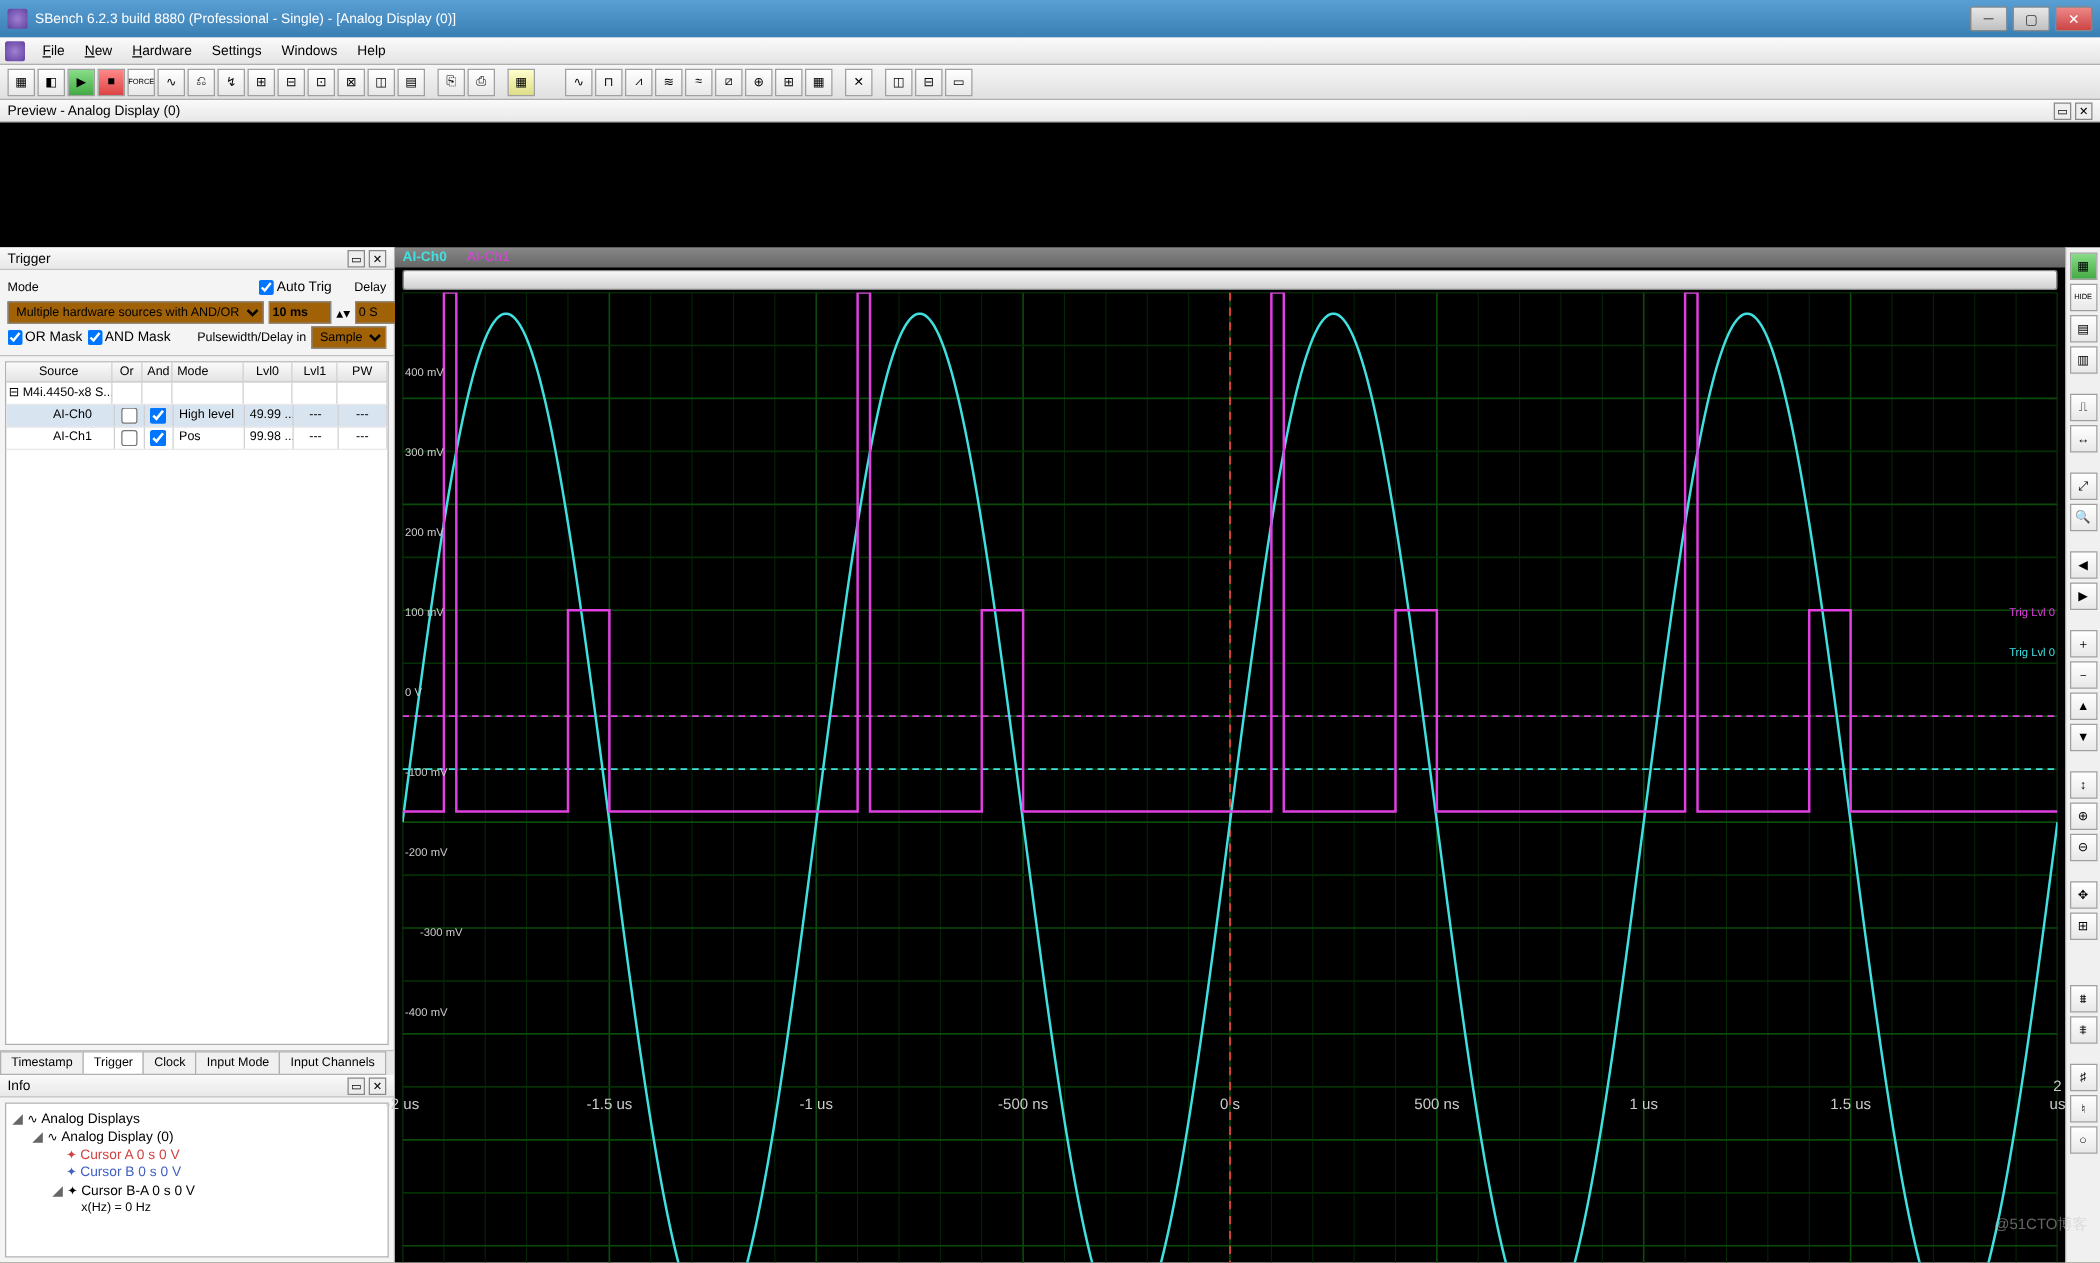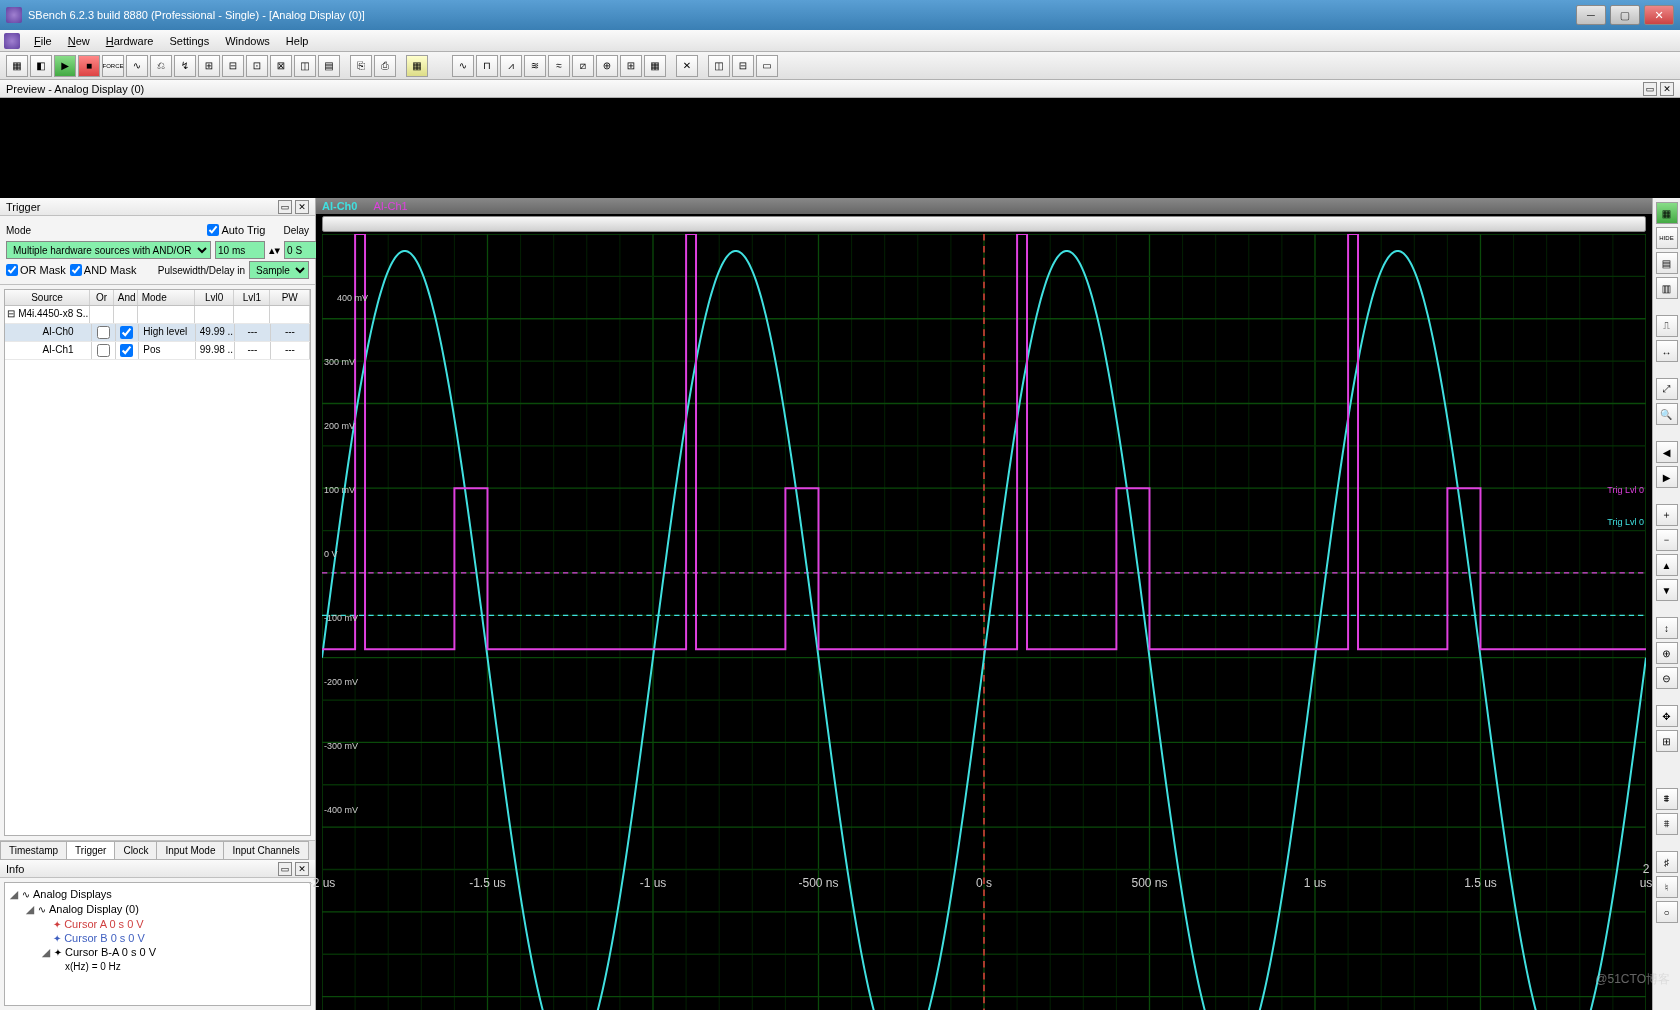--- a/index.html
+++ b/index.html
@@ -22,21 +22,21 @@
 .previewbar { height:18px; background:linear-gradient(#fafafa,#e8e8e8); border-bottom:1px solid #b0b0b0; display:flex; align-items:center; padding:0 6px; font-size:10px; }
 .previewbar .sp { flex:1; }
 .pbtn { width:14px; height:14px; border:1px solid #888; margin-left:3px; display:flex; align-items:center; justify-content:center; font-size:9px; background:#eee; }
 .preview-area { height:100px; background:#000; }
 .mainrow { display:flex; height:812px; }
 .leftcol { width:316px; display:flex; flex-direction:column; background:#f4f4f4; border-right:1px solid #b0b0b0; }
 .panel-hdr { height:18px; background:linear-gradient(#fafafa,#e8e8e8); border-bottom:1px solid #c0c0c0; display:flex; align-items:center; padding:0 6px; font-size:10px; }
 .trig-body { padding:4px 6px; border-bottom:1px solid #c0c0c0; }
 .trig-row { display:flex; align-items:center; height:20px; gap:4px; }
 .trig-row label { font-size:10px; }
-select,input[type=text] { border:1px solid #888; background:#86efac; font-size:10px; height:18px; padding:0 2px; }
+select,input[type=text] { border:1px solid #888; background:#a16207; font-size:10px; height:18px; padding:0 2px; }
 .chk { display:flex; align-items:center; gap:2px; font-size:10px; }
 .chk input { width:12px; height:12px; }
 .subtabs { display:flex; background:#e8e8e8; border-bottom:1px solid #c0c0c0; }
 .subtab { padding:3px 10px; border:1px solid #b0b0b0; border-bottom:none; background:#f0f0f0; margin-right:-1px; font-size:10px; }
 .subtab.active { background:#fff; }
 .chan-table { flex:1; background:#fff; margin:4px; border:1px solid #b0b0b0; overflow:hidden; display:flex; flex-direction:column; }
 .ct-hdr { display:flex; background:linear-gradient(#fafafa,#e4e4e4); border-bottom:1px solid #c0c0c0; }
 .ct-hdr div,.ct-row div { border-right:1px solid #d0d0d0; padding:2px 4px; font-size:10px; text-align:center; overflow:hidden; white-space:nowrap; }
 .ct-row { display:flex; border-bottom:1px solid #e8e8e8; height:18px; }
 .ct-row.sel { background:#d8e4f0; }
@@ -148,21 +148,21 @@
         <span style="flex:1"></span>
         <label class="chk">
             <input type="checkbox" checked="" style="">
             <span>Auto Trig</span>
           </label>
         <span style="width:10px"></span>
         <label>Delay</label>
       </div>
       <div class="trig-row">
         <select style="flex:1"><option>Multiple hardware sources with AND/OR</option></select>
-        <input type="text" style="width: 50px;" value="10 ms">
+        <input type="text" style="width: 50px; font-weight: bold;" value="10 ms">
         <span style="width:12px;text-align:center">▴▾</span>
         <input type="text" style="width: 48px;" value="0 S">
         <span style="width:12px;text-align:center">▴▾</span>
         <span style="width:14px;text-align:center">⇄</span>
       </div>
       <div class="trig-row">
         <label class="chk">
             <input type="checkbox" checked="" style="">
             <span>OR Mask</span>
           </label>
@@ -313,28 +313,28 @@
           <line x1="0" y1="544" x2="1000" y2="544" stroke="#053005" stroke-width="1"></line>
           <line x1="0" y1="576" x2="1000" y2="576" stroke="#0a4a0a" stroke-width="1"></line>
           <line x1="0" y1="608" x2="1000" y2="608" stroke="#053005" stroke-width="1"></line>
           <line x1="0" y1="640" x2="1000" y2="640" stroke="#0a4a0a" stroke-width="1"></line>
           <line x1="0" y1="256" x2="1000" y2="256" stroke="#e040e0" stroke-width="1" stroke-dasharray="4 3"></line>
           <line x1="0" y1="288" x2="1000" y2="288" stroke="#40e0e0" stroke-width="1" stroke-dasharray="4 3"></line>
           <line x1="500" y1="0" x2="500" y2="640" stroke="#ff4040" stroke-width="1" stroke-dasharray="5 4"></line>
           <path d="M0 319.9999999999993L0.9999999999999692 312.2800346798065L2.0000000000000444 304.5649454551739L3.0000000000000138 296.85960534181874L3.9999999999999827 289.1688811977064L4.999999999999952 281.49763064904585L6.0000000000000275 273.8506990221029L6.9999999999999964 266.2329162827946L7.999999999999965 258.64909398597405L9.00000000000004 251.10402223634935L10.00000000000001 243.60246666295637L10.99999999999998 236.14916540907745L11.99999999999995 228.74882613953503L13.000000000000023 221.40612306722483L13.999999999999993 214.12569400078786L14.999999999999963 206.9121374152669L16.00000000000004 199.7700095476108L17.000000000000007 192.70382151886247L17.99999999999998 185.7180364848332L19.000000000000053 178.81706681707817L20.00000000000002 172.0052713159527L20.99999999999999 165.2869524574939L21.99999999999996 158.66635367588998L23.000000000000036 152.14765668323207L24.000000000000004 145.7349788282599L24.999999999999975 139.43237049575214L25.999999999999996 133.24381254821702L27.000000000000018 127.17321381149623L27.999999999999986 121.22440860586653L29.000000000000007 115.40115432419759L29.99999999999998 109.70712905870653L31 104.14592927779313L31.99999999999997 98.72106755443497L32.99999999999999 93.43597034756885L34.000000000000014 88.2939758378684L34.999999999999986 83.29833181927734L36.00000000000001 78.45219364763057L37.00000000000003 73.7586222476665L38 69.22058217968083L39.00000000000002 64.84093976704617L39.999999999999986 60.62246128578067L41.00000000000001 56.56781121730978L41.99999999999998 52.67955056552171L43 48.96013523918225L44.00000000000003 45.41191450073143L44.99999999999999 42.03712948243856L46.00000000000002 38.83791177085402L46.999999999999986 35.81628206045434L48.00000000000001 32.974148877328616L48.99999999999998 30.313307373712064L50 27.835438194128756L51.00000000000002 25.542106413861916L51.99999999999999 23.43476055041822L53.000000000000014 21.51473164861204L53.999999999999986 19.78323243985085L55.00000000000001 18.2413565761467L55.99999999999997 16.890077939342973L56.99999999999999 15.730250025988653L58.000000000000014 14.762605408253421L58.99999999999999 13.987755271217452L60.000000000000014 13.406189026835023L61.000000000000036 13.018274004811019L62 12.824255220587702L62.99999999999997 12.824255220587702L63.999999999999986 13.018274004811019L65.00000000000001 13.406189026835023L65.99999999999999 13.987755271217452L67 14.762605408253535L68.00000000000003 15.73025002598888L69 16.890077939342973L69.99999999999997 18.241356576146927L71 19.783232439851076L72.00000000000001 21.51473164861227L72.99999999999999 23.43476055041822L74.00000000000001 25.54210641386237L75.00000000000003 27.835438194129097L76 30.313307373712064L77.00000000000001 32.974148877328844L77.99999999999999 35.81628206045468L79.00000000000001 38.83791177085425L79.99999999999997 42.03712948243901L81 45.411914500731996L82.00000000000001 48.96013523918259L82.99999999999999 52.67955056552182L84.00000000000001 56.567811217310464L84.99999999999997 60.62246128578113L86 64.84093976704662L86.99999999999999 69.22058217968129L88 73.75862224766695L89.00000000000003 78.45219364763102L89.99999999999999 83.29833181927756L91.00000000000001 88.29397583786931L92.00000000000004 93.43597034756942L93 98.7210675544352L93.99999999999997 104.1459292777937L95 109.7071290587071L96.00000000000001 115.40115432419827L96.99999999999999 121.2244086058671L98 127.17321381149725L99.00000000000003 133.24381254821776L100 139.4323704957523L101.00000000000001 145.73497882826103L102 152.14765668323275L103.00000000000001 158.66635367589026L103.99999999999999 165.28695245749464L105.00000000000001 172.0052713159535L106.00000000000003 178.81706681707942L107 185.718036484834L108.00000000000001 192.70382151886366L108.99999999999999 199.7700095476116L110.00000000000001 206.91213741526718L110.99999999999997 214.12569400078866L112 221.40612306722562L113.00000000000003 228.7488261395353L113.99999999999999 236.14916540907814L114.99999999999996 243.60246666295666L116.00000000000003 251.10402223635072L117 258.64909398597433L117.99999999999999 266.2329162827954L119 273.8506990221037L120.00000000000003 281.4976306490461L121 289.16888119770715L122.00000000000001 296.85960534181953L122.99999999999999 304.5649454551748L124 312.28003467980733L124.99999999999997 320.0000000000001L126 327.7199653201934L127.00000000000003 335.43505454482545L127.99999999999997 343.1403946581812L129 350.8311188022936L130.00000000000003 358.5023693509547L131 366.14930097789704L131.99999999999997 373.76708371720486L133.00000000000003 381.35090601402646L134 388.8959777636506L134.99999999999997 396.39753333704357L136 403.85083459092255L137.00000000000003 411.2511738604655L138 418.5938769327751L138.99999999999994 425.8743059992116L139.99999999999997 433.08786258473305L141 440.2299904523892L142 447.29617848113696L143.00000000000003 454.28196351516675L144.00000000000003 461.18293318292126L145 467.99472868404723L146.00000000000003 474.71304754250605L147.00000000000006 481.3336463241104L148.00000000000003 487.8523433167679L148.99999999999997 494.26502117173965L150 500.5676295042478L151.00000000000003 506.7561874517833L152 512.8267861885033L153.00000000000003 518.7755913941335L154.00000000000003 524.5988456758024L155 530.2928709412935L155.99999999999997 535.8540707222064L157 541.278932445565L158.00000000000003 546.5640296524314L158.99999999999997 551.7060241621311L159.99999999999994 556.7016681807225L160.99999999999997 561.5478063523694L162 566.2413777523335L163.00000000000003 570.7794178203192L164.00000000000003 575.1590602329538L165 579.3775387142193L165.99999999999997 583.43218878269L167 587.3204494344784L168.00000000000003 591.039864760818L169 594.5880854992683L169.99999999999994 597.9628705175613L170.99999999999997 601.1620882291461L172 604.1837179395457L173 607.0258511226712L174.00000000000003 609.6866926262882L175.00000000000003 612.1645618058714L176 614.4578935861379L176.99999999999997 616.5652394495818L178 618.485268351388L179.00000000000003 620.216767560149L179.99999999999997 621.7586434238532L181 623.1099220606571L182.00000000000003 624.2697499740113L183 625.2373945917466L184.00000000000003 626.0122447287827L185.00000000000003 626.5938109731651L186 626.981725995189L186.99999999999997 627.1757447794123L188 627.1757447794123L189.00000000000003 626.981725995189L190 626.593810973165L190.99999999999994 626.0122447287825L192.00000000000003 625.2373945917465L193 624.2697499740112L193.99999999999997 623.109922060657L195 621.7586434238531L196 620.2167675601489L196.99999999999997 618.4852683513877L198 616.5652394495817L199.00000000000003 614.4578935861377L200 612.164561805871L200.99999999999994 609.6866926262879L202.00000000000003 607.025851122671L203 604.1837179395454L204 601.1620882291459L205.00000000000003 597.962870517561L206.00000000000003 594.588085499268L207 591.0398647608175L207.99999999999997 587.3204494344783L209 583.4321887826899L210.00000000000003 579.3775387142188L211 575.1590602329536L212 570.7794178203187L213.00000000000003 566.241377752333L214 561.5478063523692L215.00000000000003 556.7016681807223L216.00000000000003 551.7060241621307L217 546.5640296524307L217.99999999999997 541.2789324455648L219 535.8540707222063L220.00000000000003 530.2928709412929L221 524.5988456758021L222 518.775591394133L223.00000000000003 512.8267861885029L224 506.7561874517825L224.99999999999997 500.56762950424763L226 494.2650211717395L227 487.852343316767L227.99999999999997 481.3336463241098L228.99999999999994 474.7130475425059L229.99999999999997 467.9947286840468L231 461.1829331829209L232 454.2819635151661L233.00000000000003 447.29617848113634L234 440.22999045238817L235 433.0878625847329L236.00000000000003 425.8743059992114L237.00000000000003 418.5938769327742L238 411.25117386046503L238.99999999999997 403.85083459092243L240 396.39753333704317L241.00000000000003 388.89597776364957L242.00000000000003 381.35090601402544L243 373.7670837172046L244.00000000000003 366.1493009778961L245 358.5023693509539L245.99999999999997 350.8311188022934L247 343.14039465818075L248 335.435054544825L248.99999999999997 327.71996532019324L250 319.99999999999966L250.99999999999994 312.2800346798068L252 304.56494545517455L252.99999999999994 296.8596053418191L254 289.16888119770675L254.99999999999994 281.4976306490459L255.99999999999994 273.8506990221035L257.00000000000006 266.2329162827947L258 258.6490939859738L259.00000000000006 251.10402223634946L260 243.60246666295643L261 236.1491654090771L262 228.74882613953457L263 221.40612306722488L264 214.12569400078826L265 206.91213741526667L266 199.77000954761087L267 192.7038215188628L268 185.71803648483302L269 178.81706681707874L270 172.00527131595277L270.99999999999994 165.28695245749418L272 158.66635367588964L272.99999999999994 152.14765668323258L274 145.73497882826018L274.99999999999994 139.43237049575214L276 133.2438125482172L277 127.17321381149645L277.99999999999994 121.22440860586676L279 115.4011543241977L279.99999999999994 109.70712905870676L281 104.14592927779336L282 98.72106755443508L283 93.43597034756897L284 88.29397583786897L285 83.29833181927745L286.00000000000006 78.45219364763057L287 73.75862224766672L288 69.22058217968106L289 64.8409397670464L290 60.62246128578079L291 56.56781121731012L292.00000000000006 52.679550565521595L293 48.96013523918225L294.00000000000006 45.41191450073154L295 42.037129482438786L296.00000000000006 38.83791177085402L297.00000000000006 35.81628206045434L298 32.97414887732873L299.00000000000006 30.313307373711837L300 27.83543819412887L301.00000000000006 25.54210641386203L302 23.43476055041822L303 21.514731648612155L304 19.783232439850963L305 18.241356576146813L306.00000000000006 16.89007793934286L307 15.730250025988653L308 14.762605408253421L309 13.987755271217452L310 13.406189026835023L311 13.018274004811019L312 12.824255220587702L312.99999999999994 12.824255220587702L314 13.018274004811019L314.99999999999994 13.406189026835023L316 13.987755271217452L317 14.762605408253535L317.99999999999994 15.730250025988653L319 16.890077939342973L319.99999999999994 18.241356576146813L321 19.783232439850963L321.99999999999994 21.514731648612155L323 23.43476055041822L323.99999999999994 25.54210641386203L324.99999999999994 27.83543819412887L326.00000000000006 30.31330737371229L327 32.974148877328844L328 35.81628206045468L329 38.83791177085425L330 42.03712948243901L331 45.41191450073188L332 48.960135239182364L333 52.67955056552171L334 56.567811217310236L335 60.62246128578124L336 64.8409397670465L337 69.22058217968129L338 73.75862224766684L339 78.45219364763102L339.99999999999994 83.29833181927756L341 88.29397583786908L341.99999999999994 93.43597034756897L343 98.72106755443508L344 104.14592927779347L345 109.70712905870698L346.00000000000006 115.40115432419816L347 121.22440860586676L348.00000000000006 127.17321381149691L349 133.2438125482172L350 139.43237049575237L351 145.73497882826024L352 152.14765668323253L353 158.6663536758898L354 165.2869524574943L355 172.00527131595328L356 178.81706681707885L357 185.71803648483353L358 192.70382151886304L359 199.7700095476115L360 206.91213741526713L361.00000000000006 214.12569400078866L362 221.4061230672254L363.00000000000006 228.74882613953525L364 236.14916540907785L365 243.60246666295677L366.00000000000006 251.1040222363505L367 258.64909398597433L368.00000000000006 266.2329162827956L369 273.85069902210347L370 281.49763064904596L371 289.1688811977068L372 296.8596053418193L373 304.5649454551747L374 312.2800346798068L375 320.00000000000034L376 327.71996532019335L377 335.4350545448255L378 343.1403946581809L379 350.8311188022934L380 358.5023693509542L381 366.14930097789676L381.99999999999994 373.7670837172046L383 381.35090601402584L384 388.8959777636501L385 396.3975333370434L386 403.8508345909225L386.99999999999994 411.251173860465L388 418.59387693277483L388.99999999999994 425.8743059992115L390 433.0878625847331L390.99999999999994 440.22999045238834L391.99999999999994 447.2961784811368L392.99999999999994 454.28196351516635L394 461.1829331829214L395.00000000000006 467.99472868404735L396 474.7130475425059L397 481.3336463241103L398 487.8523433167676L399 494.2650211717399L400 500.56762950424775L401 506.7561874517829L401.99999999999994 512.8267861885032L403 518.7755913941335L404 524.5988456758024L405 530.2928709412931L406 535.8540707222066L407 541.278932445565L408.00000000000006 546.5640296524311L409 551.706024162131L410.00000000000006 556.7016681807225L411 561.5478063523693L412 566.2413777523334L413 570.7794178203188L414 575.1590602329536L415.00000000000006 579.3775387142191L416 583.43218878269L417 587.3204494344784L418 591.0398647608176L419 594.5880854992682L420 597.9628705175611L421 601.1620882291459L422 604.1837179395454L423 607.0258511226712L424 609.6866926262879L425 612.1645618058711L426 614.4578935861379L427 616.5652394495817L428.00000000000006 618.485268351388L429 620.216767560149L430.00000000000006 621.7586434238532L431 623.1099220606571L432.00000000000006 624.2697499740112L433 625.2373945917466L434 626.0122447287825L435.00000000000006 626.5938109731651L436 626.981725995189L437.00000000000006 627.1757447794123L438 627.1757447794123L439 626.981725995189L440 626.593810973165L441 626.0122447287825L442 625.2373945917466L443 624.2697499740112L444 623.109922060657L445 621.7586434238532L446 620.216767560149L447 618.4852683513878L448 616.5652394495817L448.99999999999994 614.4578935861379L450 612.1645618058711L450.99999999999994 609.686692626288L452 607.0258511226712L453 604.1837179395454L453.99999999999994 601.1620882291459L455 597.9628705175612L455.99999999999994 594.5880854992683L457 591.0398647608176L457.99999999999994 587.3204494344784L458.99999999999994 583.43218878269L459.99999999999994 579.3775387142192L460.99999999999994 575.1590602329537L461.99999999999994 570.7794178203192L463 566.2413777523332L464 561.5478063523691L465 556.7016681807223L466 551.7060241621309L467 546.5640296524309L468 541.2789324455648L469 535.8540707222064L470.00000000000006 530.292870941293L471 524.5988456758022L472.00000000000006 518.7755913941332L473.00000000000006 512.826786188503L474 506.7561874517827L475.00000000000006 500.5676295042476L476 494.2650211717396L477 487.8523433167677L477.99999999999994 481.3336463241104L479.00000000000006 474.71304754250565L480 467.99472868404706L481.00000000000006 461.1829331829207L482.00000000000006 454.2819635151664L483 447.2961784811369L484.00000000000006 440.22999045238805L485.00000000000006 433.08786258473276L486 425.87430599921163L487 418.5938769327749L488.00000000000006 411.25117386046475L489.00000000000006 403.85083459092215L490 396.39753333704346L491.00000000000006 388.8959777636494L491.99999999999994 381.35090601402635L493 373.76708371720474L494 366.14930097789676L495.00000000000006 358.50236935095387L496 350.8311188022931L497 343.14039465818104L497.99999999999994 335.43505454482556L499.00000000000006 327.71996532019307L500 320L501 312.280034679807L501.9999999999999 304.5649454551753L503 296.85960534181896L504 289.1688811977069L505 281.49763064904533L505.9999999999999 273.85069902210404L507 266.23291628279526L508 258.64909398597445L509 251.1040222363498L509.9999999999999 243.60246666295734L511 236.14916540907785L511.9999999999999 228.7488261395353L513 221.4061230672251L514.0000000000001 214.1256940007877L515 206.91213741526724L516 199.77000954761115L517 192.7038215188631L518.0000000000001 185.71803648483285L518.9999999999999 178.8170668170793L520 172.00527131595294L521 165.2869524574943L522 158.66635367588958L523 152.1476566832323L524 145.7349788282604L525 139.43237049575248L526 133.24381254821685L527 127.17321381149668L528 121.22440860586676L528.9999999999999 115.40115432419816L530 109.70712905870664L531 104.14592927779358L532 98.72106755443463L532.9999999999999 93.43597034756931L534 88.29397583786886L535 83.29833181927768L536 78.45219364763034L536.9999999999999 73.75862224766706L538 69.22058217968117L538.9999999999999 64.84093976704662L540 60.62246128578079L540.9999999999999 56.567811217310464L541.9999999999999 52.67955056552182L542.9999999999999 48.96013523918259L544 45.411914500731655L545 42.037129482438786L545.9999999999999 38.83791177085425L546.9999999999999 35.81628206045468L548 32.974148877328844L549 30.313307373711837L549.9999999999999 27.835438194128983L551 25.542106413862143L552 23.434760550418332L553 21.51473164861204L554 19.783232439850963L555 18.241356576146927L555.9999999999999 16.890077939342973L557 15.730250025988653L558 14.762605408253421L558.9999999999999 13.987755271217452L559.9999999999999 13.406189026835023L561 13.018274004811019L562 12.824255220587702L563 12.824255220587702L564 13.018274004811019L565.0000000000001 13.406189026835023L566 13.987755271217452L567.0000000000001 14.762605408253535L568 15.730250025988653L569 16.890077939342973L570 18.2413565761467L571.0000000000001 19.783232439850963L572.0000000000001 21.514731648612155L573 23.43476055041822L574 25.54210641386203L575.0000000000001 27.83543819412887L576 30.313307373712064L577 32.97414887732873L578 35.81628206045434L579 38.837911770854134L580 42.03712948243867L581.0000000000001 45.411914500731996L582 48.96013523918202L583 52.67955056552171L584.0000000000001 56.567811217310236L585.0000000000001 60.62246128578113L586 64.8409397670464L587 69.22058217968083L588.0000000000001 73.75862224766695L589 78.45219364763068L590 83.29833181927745L591 88.29397583786874L592.0000000000001 93.43597034756908L593 98.72106755443497L594.0000000000001 104.14592927779393L595 109.70712905870653L596 115.40115432419793L597 121.22440860586653L598.0000000000001 127.17321381149713L599 133.24381254821674L600 139.43237049575225L601 145.73497882826013L602.0000000000001 152.14765668323275L603 158.66635367588998L604 165.28695245749412L605 172.00527131595265L606 178.81706681707902L607 185.7180364848333L608 192.7038215188628L609 199.77000954761093L610 206.9121374152669L611 214.1256940007881L612.0000000000001 221.40612306722562L612.9999999999999 228.74882613953423L614 236.1491654090775L615 243.6024666629562L616 251.10402223635026L617 258.6490939859742L618 266.232916282795L619.0000000000001 273.8506990221037L620 281.49763064904573L621.0000000000001 289.1688811977075L622 296.85960534181874L623 304.5649454551749L624 312.28003467980665L625.0000000000001 320.0000000000005L625.9999999999999 327.7199653201928L627 335.43505454482533L628 343.1403946581807L629.0000000000001 350.8311188022936L629.9999999999999 358.5023693509536L631 366.14930097789653L632 373.7670837172044L633 381.350906014026L634 388.8959777636499L635 396.3975333370432L635.9999999999999 403.8508345909218L637 411.2511738604652L638 418.5938769327746L639 425.8743059992113L639.9999999999999 433.08786258473253L641 440.2299904523885L642 447.2961784811366L643 454.28196351516686L643.9999999999999 461.18293318292046L645 467.9947286840467L646 474.7130475425053L647 481.3336463241102L647.9999999999999 487.8523433167668L649 494.26502117173936L649.9999999999999 500.5676295042473L651 506.7561874517828L652.0000000000001 512.8267861885037L652.9999999999999 518.775591394133L654 524.5988456758022L655 530.292870941293L656 535.8540707222068L656.9999999999999 541.2789324455646L658 546.564029652431L659 551.7060241621309L660 556.7016681807227L661 561.5478063523694L662 566.2413777523332L662.9999999999999 570.7794178203187L664 575.1590602329538L665 579.377538714219L666 583.4321887826898L666.9999999999999 587.320449434478L668 591.0398647608176L669 594.5880854992681L670 597.9628705175614L670.9999999999999 601.1620882291456L672 604.1837179395454L672.9999999999999 607.0258511226712L674 609.686692626288L674.9999999999999 612.1645618058709L676 614.4578935861377L676.9999999999999 616.5652394495816L678 618.4852683513878L678.9999999999999 620.2167675601488L679.9999999999999 621.7586434238531L680.9999999999999 623.109922060657L682 624.2697499740112L682.9999999999999 625.2373945917466L683.9999999999999 626.0122447287825L685 626.593810973165L686 626.981725995189L687 627.1757447794123L688 627.1757447794123L689 626.981725995189L690 626.593810973165L691.0000000000001 626.0122447287825L692.0000000000001 625.2373945917466L693 624.2697499740112L694 623.1099220606571L695.0000000000001 621.7586434238532L696.0000000000001 620.216767560149L697 618.4852683513878L698 616.5652394495819L699.0000000000001 614.4578935861377L700 612.1645618058712L701.0000000000001 609.6866926262878L702 607.0258511226715L703 604.1837179395455L704 601.162088229146L705.0000000000001 597.9628705175611L706 594.5880854992686L707 591.0398647608177L708 587.3204494344784L709.0000000000001 583.4321887826899L710 579.3775387142191L711 575.1590602329538L712 570.7794178203193L713.0000000000001 566.2413777523333L714 561.5478063523694L715 556.7016681807227L716 551.7060241621315L717 546.564029652431L718 541.2789324455651L719.0000000000001 535.8540707222064L720 530.2928709412932L721 524.5988456758023L722.0000000000001 518.775591394133L723.0000000000001 512.8267861885031L724 506.75618745178286L725 500.567629504248L726.0000000000001 494.26502117173936L727 487.8523433167674L728 481.33364632411036L729 474.7130475425063L730 467.9947286840469L731 461.18293318292126L732.0000000000001 454.28196351516624L733 447.2961784811375L734 440.2299904523886L735 433.08786258473333L736.0000000000001 425.8743059992113L736.9999999999999 418.59387693277563L738 411.2511738604654L739 403.85083459092283L740 396.39753333704334L741 388.89597776365L742 381.3509060140262L743 373.7670837172053L744 366.1493009778965L745 358.5023693509544L746 350.8311188022938L746.9999999999999 343.1403946581818L748 335.43505454482545L749 327.7199653201937L750 319.9999999999998L750.9999999999999 312.28003467980756L752 304.564945455175L753.0000000000001 296.8596053418187L754 289.1688811977066L755 281.4976306490461L756 273.85069902210387L757 266.2329162827951L758 258.6490939859743L759.0000000000001 251.10402223634964L760 243.6024666629571L761 236.14916540907757L762 228.74882613953497L763.0000000000001 221.40612306722505L763.9999999999999 214.12569400078905L765 206.91213741526713L766 199.77000954761183L767 192.70382151886292L768 185.71803648483342L769 178.81706681707908L770 172.00527131595345L771 165.28695245749412L772 158.6663536758902L773 152.14765668323298L773.9999999999999 145.73497882826103L775 139.4323704957523L776 133.24381254821742L776.9999999999999 127.17321381149713L777.9999999999999 121.22440860586721L779 115.40115432419793L780 109.7071290587071L781 104.14592927779358L781.9999999999999 98.72106755443565L783 93.43597034756931L783.9999999999999 88.29397583786931L785 83.29833181927756L785.9999999999999 78.45219364763125L786.9999999999999 73.75862224766695L788 69.22058217968106L789 64.8409397670464L790.0000000000001 60.62246128578079L790.9999999999999 56.567811217310464L792 52.67955056552171L793 48.96013523918248L794 45.411914500731655L794.9999999999999 42.03712948243913L796 38.837911770854134L797 35.81628206045468L798 32.97414887732873L799 30.313307373712064L800 27.835438194128983L800.9999999999999 25.54210641386237L802 23.43476055041822L803 21.51473164861227L803.9999999999999 19.783232439851076L804.9999999999999 18.241356576146927L806 16.890077939342973L807 15.730250025988767L808 14.762605408253421L808.9999999999999 13.987755271217566L810 13.406189026835023L811 13.018274004811019L812 12.824255220587702L813 12.824255220587702L814 13.018274004811019L815 13.406189026834909L816.0000000000001 13.987755271217452L817 14.762605408253307L818 15.730250025988653L819 16.890077939342746L820.0000000000001 18.241356576146927L821.0000000000001 19.783232439850963L822 21.51473164861204L823.0000000000001 23.43476055041822L824 25.54210641386203L825.0000000000001 27.835438194128983L826 30.313307373711837L827.0000000000001 32.974148877328844L828 35.81628206045434L829.0000000000001 38.83791177085425L830.0000000000001 42.03712948243856L831 45.411914500731655L832 48.96013523918202L833.0000000000001 52.67955056552171L834 56.56781121731001L835 60.62246128578067L836 64.84093976704617L837.0000000000001 69.22058217968117L838 73.7586222476665L839.0000000000001 78.45219364763079L840 83.29833181927711L841 88.29397583786886L842 93.43597034756851L843.0000000000001 98.72106755443497L844 104.14592927779279L845 109.70712905870653L846 115.40115432419759L847.0000000000001 121.22440860586698L848 127.17321381149668L849 133.24381254821668L850 139.43237049575174L851 145.7349788282603L852 152.14765668323207L853 158.66635367588958L854 165.2869524574935L855 172.00527131595277L856.0000000000001 178.8170668170792L857.0000000000001 185.71803648483325L858 192.70382151886304L859 199.7700095476108L860.0000000000001 206.91213741526695L861 214.12569400078843L862 221.40612306722488L863 228.74882613953451L864.0000000000001 236.1491654090779L865 243.60246666295637L866 251.1040222363494L867 258.64909398597354L868 266.23291628279514L869 273.8506990221029L870.0000000000001 281.49763064904585L870.9999999999999 289.1688811977059L872 296.85960534181874L873 304.56494545517455L874.0000000000001 312.28003467980716L874.9999999999999 319.9999999999988L876 327.71996532019267L877 335.43505454482465L878 343.14039465818104L879 350.83111880229285L880 358.5023693509539L880.9999999999999 366.14930097789573L882 373.7670837172046L883 381.3509060140257L884 388.8959777636493L884.9999999999999 396.3975333370423L886 403.85083459092186L887 411.2511738604647L888 418.59387693277495L888.9999999999999 425.87430599921083L890 433.0878625847328L891 440.22999045238896L892 447.2961784811368L893 454.281963515166L894 461.1829331829206L895 467.994728684047L896 474.71304754250536L897.0000000000001 481.33364632411025L897.9999999999999 487.8523433167668L899 494.2650211717394L900 500.56762950424763L901 506.7561874517832L901.9999999999999 512.8267861885023L903 518.7755913941329L904 524.5988456758018L905 530.2928709412934L906 535.8540707222063L907 541.2789324455648L907.9999999999999 546.5640296524306L909 551.706024162131L910 556.7016681807224L911 561.547806352369L911.9999999999999 566.2413777523327L913 570.7794178203187L914 575.1590602329535L914.9999999999999 579.3775387142186L915.9999999999999 583.4321887826896L917 587.3204494344782L917.9999999999999 591.0398647608174L919 594.5880854992682L919.9999999999999 597.9628705175608L921 601.1620882291458L921.9999999999999 604.1837179395452L923 607.0258511226712L923.9999999999999 609.6866926262875L924.9999999999999 612.1645618058709L926 614.4578935861379L927 616.5652394495818L928 618.4852683513878L928.9999999999999 620.2167675601488L930 621.7586434238531L931 623.109922060657L932 624.2697499740113L932.9999999999999 625.2373945917465L934 626.0122447287825L934.9999999999999 626.593810973165L936 626.981725995189L937 627.1757447794123L938 627.1757447794123L939 626.981725995189L940.0000000000001 626.593810973165L941.0000000000001 626.0122447287825L942 625.2373945917466L943 624.2697499740113L944.0000000000001 623.109922060657L945 621.7586434238533L946.0000000000001 620.216767560149L947 618.4852683513881L948 616.5652394495818L949 614.4578935861381L950.0000000000001 612.1645618058712L951 609.6866926262884L952 607.0258511226714L953 604.1837179395457L954 601.1620882291462L955 597.9628705175613L955.9999999999999 594.5880854992688L957 591.039864760818L958.0000000000001 587.3204494344784L959.0000000000001 583.4321887826898L960 579.3775387142193L961.0000000000001 575.1590602329536L962.0000000000001 570.7794178203185L963 566.2413777523335L964.0000000000001 561.5478063523694L964.9999999999999 556.7016681807233L966 551.7060241621316L967.0000000000001 546.5640296524311L968.0000000000001 541.2789324455647L969 535.8540707222069L970.0000000000001 530.2928709412931L971 524.5988456758027L972 518.7755913941335L972.9999999999999 512.8267861885042L974 506.7561874517834L975 500.56762950424786L976.0000000000001 494.26502117173925L977 487.85234331676793L978.0000000000001 481.33364632411L979.0000000000001 474.7130475425052L980 467.9947286840473L980.9999999999999 461.1829331829223L982.0000000000001 454.28196351516635L983 447.29617848113753L983.9999999999999 440.2299904523902L985 433.0878625847341L986 425.87430599921214L987.0000000000001 418.5938769327747L988 411.251173860466L988.9999999999998 403.8508345909242L990.0000000000001 396.3975333370431L991 388.89597776365065L992 381.35090601402595L993.0000000000001 373.76708371720434L994 366.1493009778971L995 358.5023693509542L995.9999999999999 350.83111880229416L997.0000000000002 343.1403946581796L998.0000000000001 335.43505454482494L998.9999999999999 327.71996532019404L1000 320.0000000000007" stroke="#40e0e0" fill="none" stroke-width="1.5"></path>
           <path d="M0 313.6 L25.000000000000025 313.6 L25.000000000000025 0 L32.49999999999995 0 L32.49999999999995 313.6 L100 313.6 L100 192 L124.99999999999997 192 L124.99999999999997 313.6 L275 313.6 L275 0 L282.50000000000006 0 L282.50000000000006 313.6 L350 313.6 L350 192 L375 192 L375 313.6 L525 313.6 L525 0 L532.5 0 L532.5 313.6 L600 313.6 L600 192 L625 192 L625 313.6 L775 313.6 L775 0 L782.5 0 L782.5 313.6 L850 313.6 L850 192 L875 192 L875 313.6 L1000 313.6" stroke="#e040e0" fill="none" stroke-width="1.5"></path>
         </svg>
-    <div class="ylabel" style="top: 10%; margin-left: 13px;">400 mV</div>
+    <div class="ylabel" style="top: 10%;">400 mV</div>
         <div class="ylabel" style="top: 20%;">300 mV</div>
         <div class="ylabel" style="top: 30%;">200 mV</div>
         <div class="ylabel" style="top: 40%;">100 mV</div>
         <div class="ylabel" style="top: 50%;">0 V</div>
         <div class="ylabel" style="top: 60%;">-100 mV</div>
         <div class="ylabel" style="top: 70%;">-200 mV</div>
-        <div class="ylabel" style="top: 80%;">-300 mV</div>
+        <div class="ylabel" style="top: 80%; margin-left: 12px;">-300 mV</div>
         <div class="ylabel" style="top: 90%; text-align: right;">-400 mV</div>
         <div class="xlabel" style="left: 0%;">-2 us</div>
         <div class="xlabel" style="left: 12.5%;">-1.5 us</div>
         <div class="xlabel" style="left: 25%;">-1 us</div>
         <div class="xlabel" style="left: 37.5%;">-500 ns</div>
         <div class="xlabel" style="left: 50%;">0 s</div>
         <div class="xlabel" style="left: 62.5%;">500 ns</div>
         <div class="xlabel" style="left: 75%;">1 us</div>
         <div class="xlabel" style="left: 87.5%;">1.5 us</div>
         <div class="xlabel" style="left: 100%;">2 us</div>

